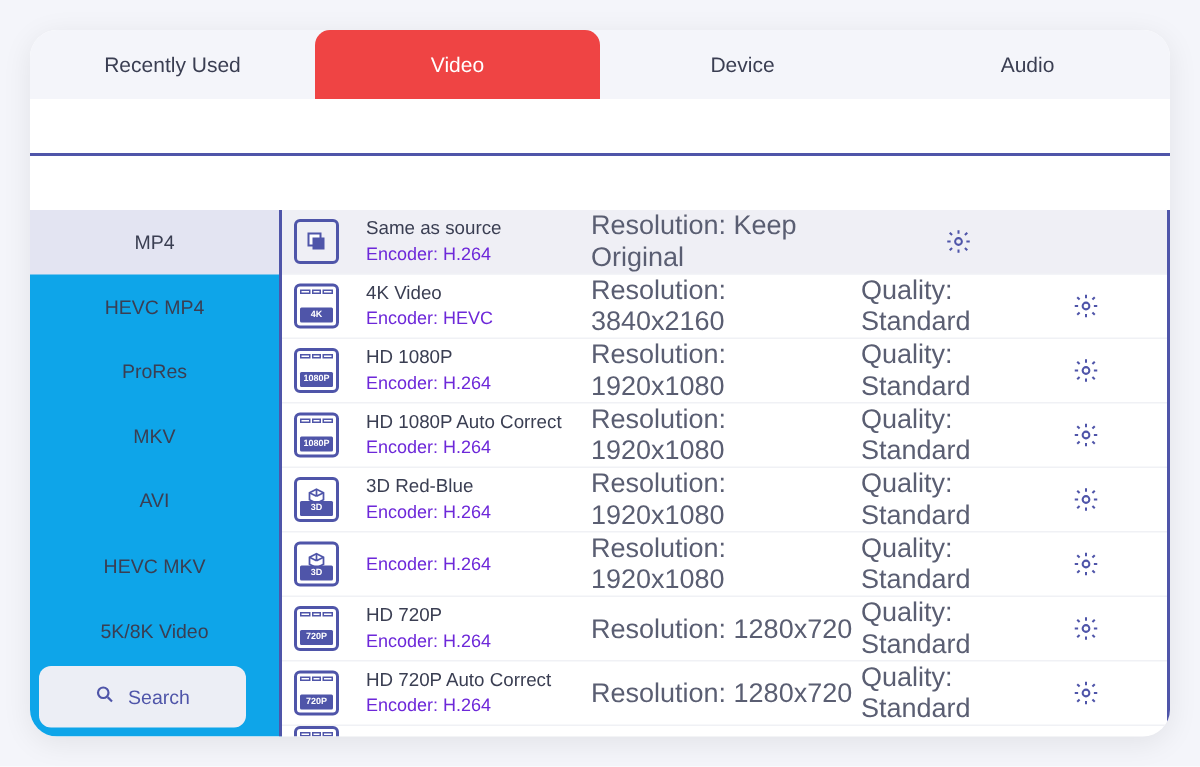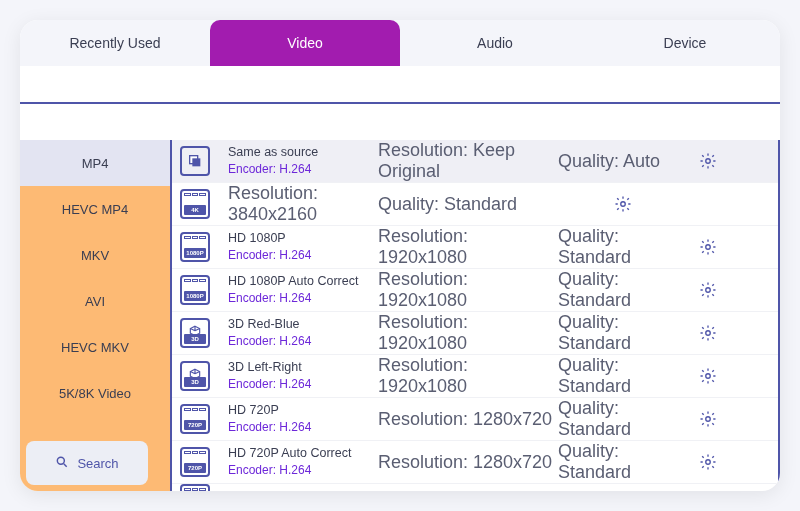--- a/index.html
+++ b/index.html
@@ -23,37 +23,37 @@
 .tab {
   flex: 1;
   display: flex;
   align-items: center;
   justify-content: center;
   font-size: 14px;
   color: #3a3e52;
   cursor: pointer;
 }
 .tab.active {
-  background: #a21caf;
+  background: #ef4444;
   color: #fff;
   border-radius: 10px 10px 0 0;
   font-weight: 500;
 }
 .divider-line { height: 2px; background: #4f55a9; }
 .body {
   display: flex;
   flex: 1;
   min-height: 0;
 }
 .sidebar {
-  width: 152px;
+  width: 168px;
   border-right: 2px solid #4f55a9;
   display: flex;
   flex-direction: column;
-  background: #fdba74;
+  background: #0ea5e9;
 }
 .sidebar-item {
   height: 46px;
   display: flex;
   align-items: center;
   justify-content: center;
   font-size: 13px;
   color: #3a3e52;
   cursor: pointer;
 }
@@ -142,29 +142,30 @@
 .search-icon svg { width: 14px; height: 14px; color: #4f55a9; }
 .cube svg { width: 14px; height: 14px; }
 </style>
 </head>
 <body>
 
 <div class="panel">
   <div class="tabs">
     <div class="tab">Recently Used</div>
     <div class="tab active">Video</div>
+    <div class="tab">Device</div>
     <div class="tab">Audio</div>
-    <div class="tab">Device</div>
   </div>
   <div class="divider-line"></div>
   <div class="body">
 
     <div class="sidebar">
       <div class="sidebar-item active">MP4</div>
       <div class="sidebar-item">HEVC MP4</div>
+      <div class="sidebar-item">ProRes</div>
       <div class="sidebar-item">MKV</div>
       <div class="sidebar-item">AVI</div>
       <div class="sidebar-item">HEVC MKV</div>
       <div class="sidebar-item">5K/8K Video</div>
       <div style="flex:1"></div>
       <div class="sidebar-search">
         <span class="search-icon">
           <svg viewBox="0 0 24 24" fill="none" stroke="currentColor" stroke-width="2.5">
               <circle cx="10" cy="10" r="6"></circle>
               <line x1="20" y1="20" x2="15" y2="15"></line>
@@ -182,38 +183,41 @@
                 <rect x="4" y="4" width="12" height="12" fill="#fff" stroke="#4f55a9" stroke-width="2"></rect>
                 <rect x="8" y="8" width="12" height="12"></rect>
               </svg>
             </div>
           </div>
           <div class="name-enc">
             <span class="name">Same as source</span>
             <span class="enc">Encoder: H.264</span>
           </div>
           <div class="res">Resolution: Keep Original</div>
-          <div class="qual">Quality: Auto</div>
           <div class="gear">
             <svg viewBox="0 0 24 24" fill="none" stroke="currentColor" stroke-width="1.8">
               <circle cx="12" cy="12" r="3"></circle>
               <path d="M12 2v3M12 19v3M4.2 4.2l2.1 2.1M17.7 17.7l2.1 2.1M2 12h3M19 12h3M4.2 19.8l2.1-2.1M17.7 6.3l2.1-2.1"></path>
             </svg>
           </div>
         </div>
         <div class="preset-row">
           <div>
             <div class="preset-icon">
               <div class="top-strip">
                 <span></span>
                 <span></span>
                 <span></span>
               </div>
               <div class="badge">4K</div>
             </div>
+          </div>
+          <div class="name-enc">
+            <span class="name">4K Video</span>
+            <span class="enc">Encoder: HEVC</span>
           </div>
           <div class="res">Resolution: 3840x2160</div>
           <div class="qual">Quality: Standard</div>
           <div class="gear">
             <svg viewBox="0 0 24 24" fill="none" stroke="currentColor" stroke-width="1.8">
               <circle cx="12" cy="12" r="3"></circle>
               <path d="M12 2v3M12 19v3M4.2 4.2l2.1 2.1M17.7 17.7l2.1 2.1M2 12h3M19 12h3M4.2 19.8l2.1-2.1M17.7 6.3l2.1-2.1"></path>
             </svg>
           </div>
         </div>
@@ -292,21 +296,20 @@
           <div>
             <div class="preset-icon">
               <span class="cube"><svg viewBox="0 0 24 24" fill="none" stroke="#4f55a9" stroke-width="2">
                   <path d="M12 2l8 4v8l-8 4-8-4V6z"></path>
                   <path d="M12 2v8M12 10l8-4M12 10l-8-4"></path>
                 </svg></span>
               <div class="badge">3D</div>
             </div>
           </div>
           <div class="name-enc">
-            <span class="name">3D Left-Right</span>
             <span class="enc">Encoder: H.264</span>
           </div>
           <div class="res">Resolution: 1920x1080</div>
           <div class="qual">Quality: Standard</div>
           <div class="gear">
             <svg viewBox="0 0 24 24" fill="none" stroke="currentColor" stroke-width="1.8">
               <circle cx="12" cy="12" r="3"></circle>
               <path d="M12 2v3M12 19v3M4.2 4.2l2.1 2.1M17.7 17.7l2.1 2.1M2 12h3M19 12h3M4.2 19.8l2.1-2.1M17.7 6.3l2.1-2.1"></path>
             </svg>
           </div>

